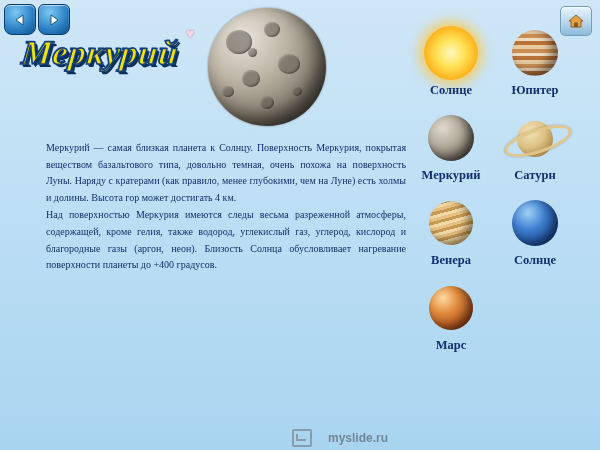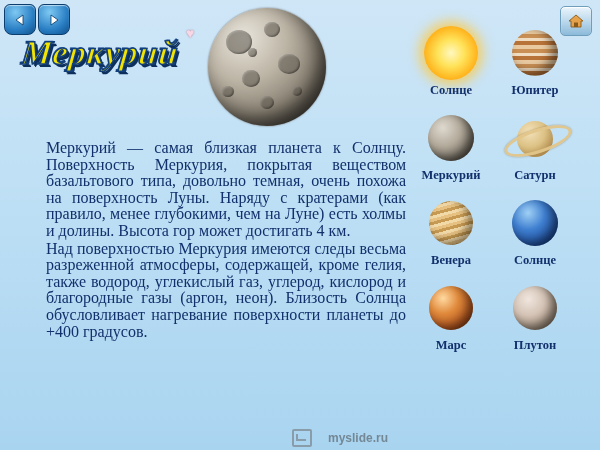--- a/index.html
+++ b/index.html
@@ -103,21 +103,21 @@
     background: rgba(90,84,74,0.55);
     box-shadow: inset 1px 1px 2px rgba(255,255,255,0.25), inset -1px -1px 2px rgba(0,0,0,0.4);
   }
 
   
   .article {
     position: absolute;
     left: 46px;
     top: 140px;
     width: 360px;
-    font-size: 16px;
+    font-size: 10px;
     line-height: 16.6px;
     color: #12306b;
     text-align: justify;
   }
   .article p { margin: 0 0 1px 0; text-indent: 0; }
 
   
   .gallery {
     position: absolute;
     right: 21px;
@@ -348,25 +348,19 @@
     <div class="gal-label">Солнце</div>
   </div>
 
   <div class="gal-cell">
     <div class="gal-body">
         <span class="disc p-mars"></span>
       </div>
     <div class="gal-label">Марс</div>
   </div>
 
-  <div class="gal-cell">
-    <div class="gal-body">
-        <span class="disc p-pluto"></span>
-      </div>
-    <div class="gal-label">Плутон</div>
-  </div>
 
 </div>
 
 <div class="watermark">
   <span class="wm-mark"></span>
   <span class="wm-text">myslide.ru</span>
 </div>
 
 </body></html>

